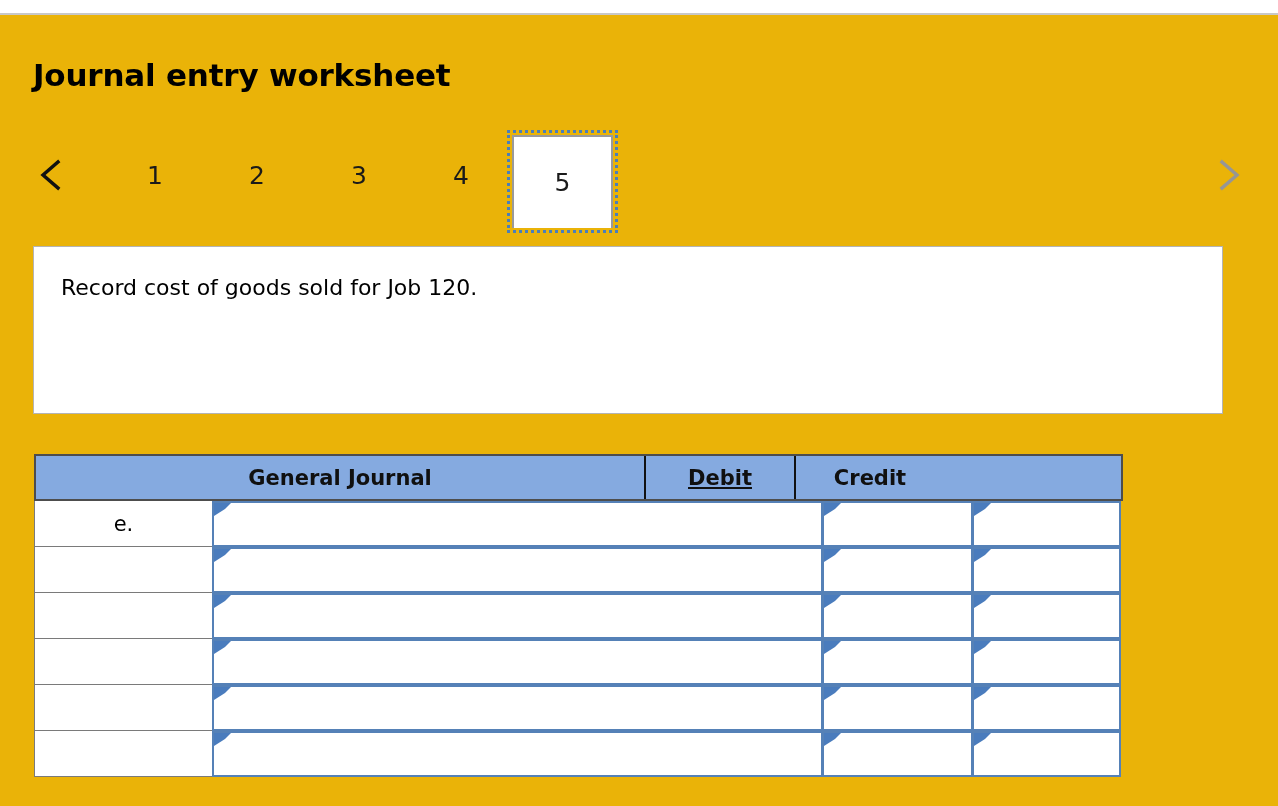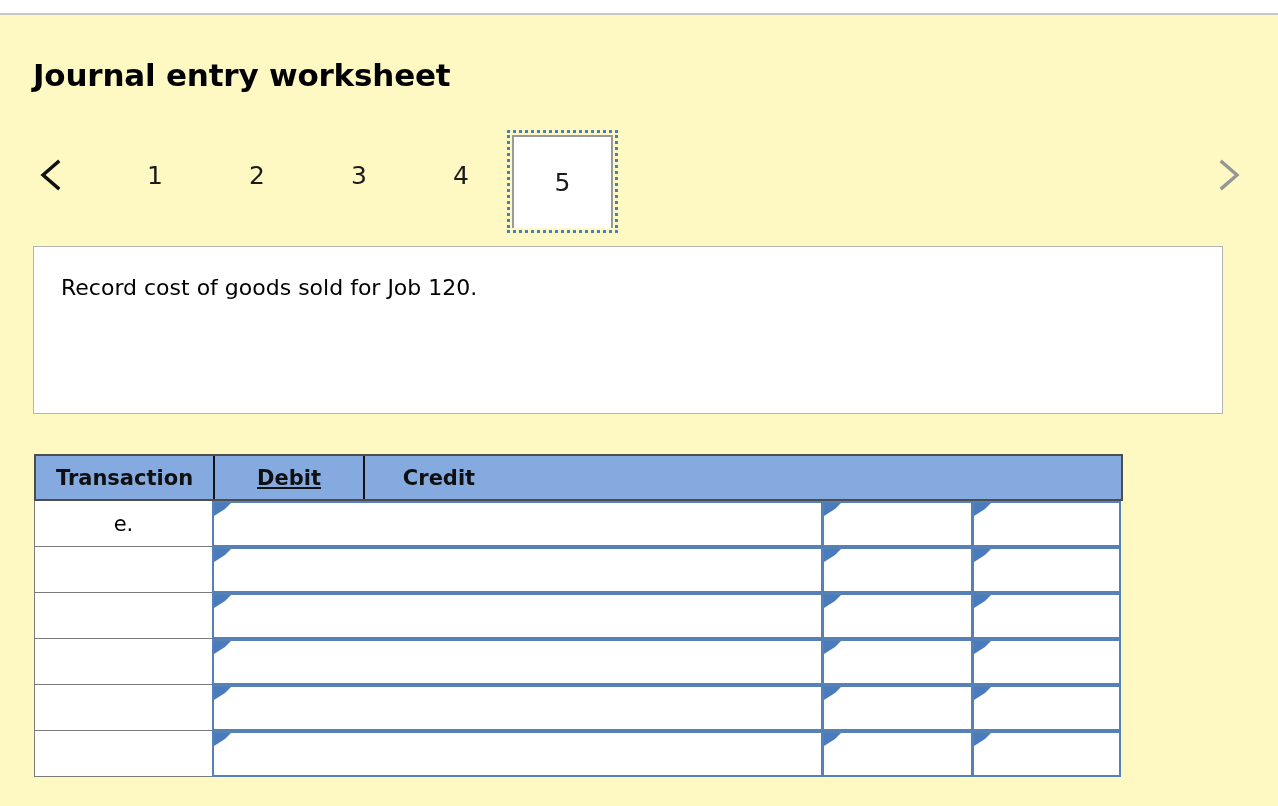--- a/index.html
+++ b/index.html
@@ -31,21 +31,21 @@
     height: 2px;
     background: #c8c8c8;
   }
 
   .page {
     position: absolute;
     left: 0;
     top: 15px;
     width: 1278px;
     height: 791px;
-    background: #fef9c3;
+    background: #eab308;
   }
 
   
   .page-title {
     position: absolute;
     left: 33px;
     top: 42px;
     font-size: 31px;
     font-weight: bold;
     color: #000000;
@@ -268,22 +268,22 @@
     </div>
 
     <div class="desc-box">
       <div class="desc-text">Record cost of goods sold for Job 120.</div>
     </div>
 
 
     <div class="jtable">
 
       <div class="jt-head">
-        <div class="th col-txn">
-          <span>Transaction</span>
+        <div class="th col-journal">
+          <span>General Journal</span>
         </div>
         <div class="th col-debit">
           <span>Debit</span>
         </div>
         <div class="th col-credit">
           <span>Credit</span>
         </div>
       </div>
 
       <div class="jt-row">

